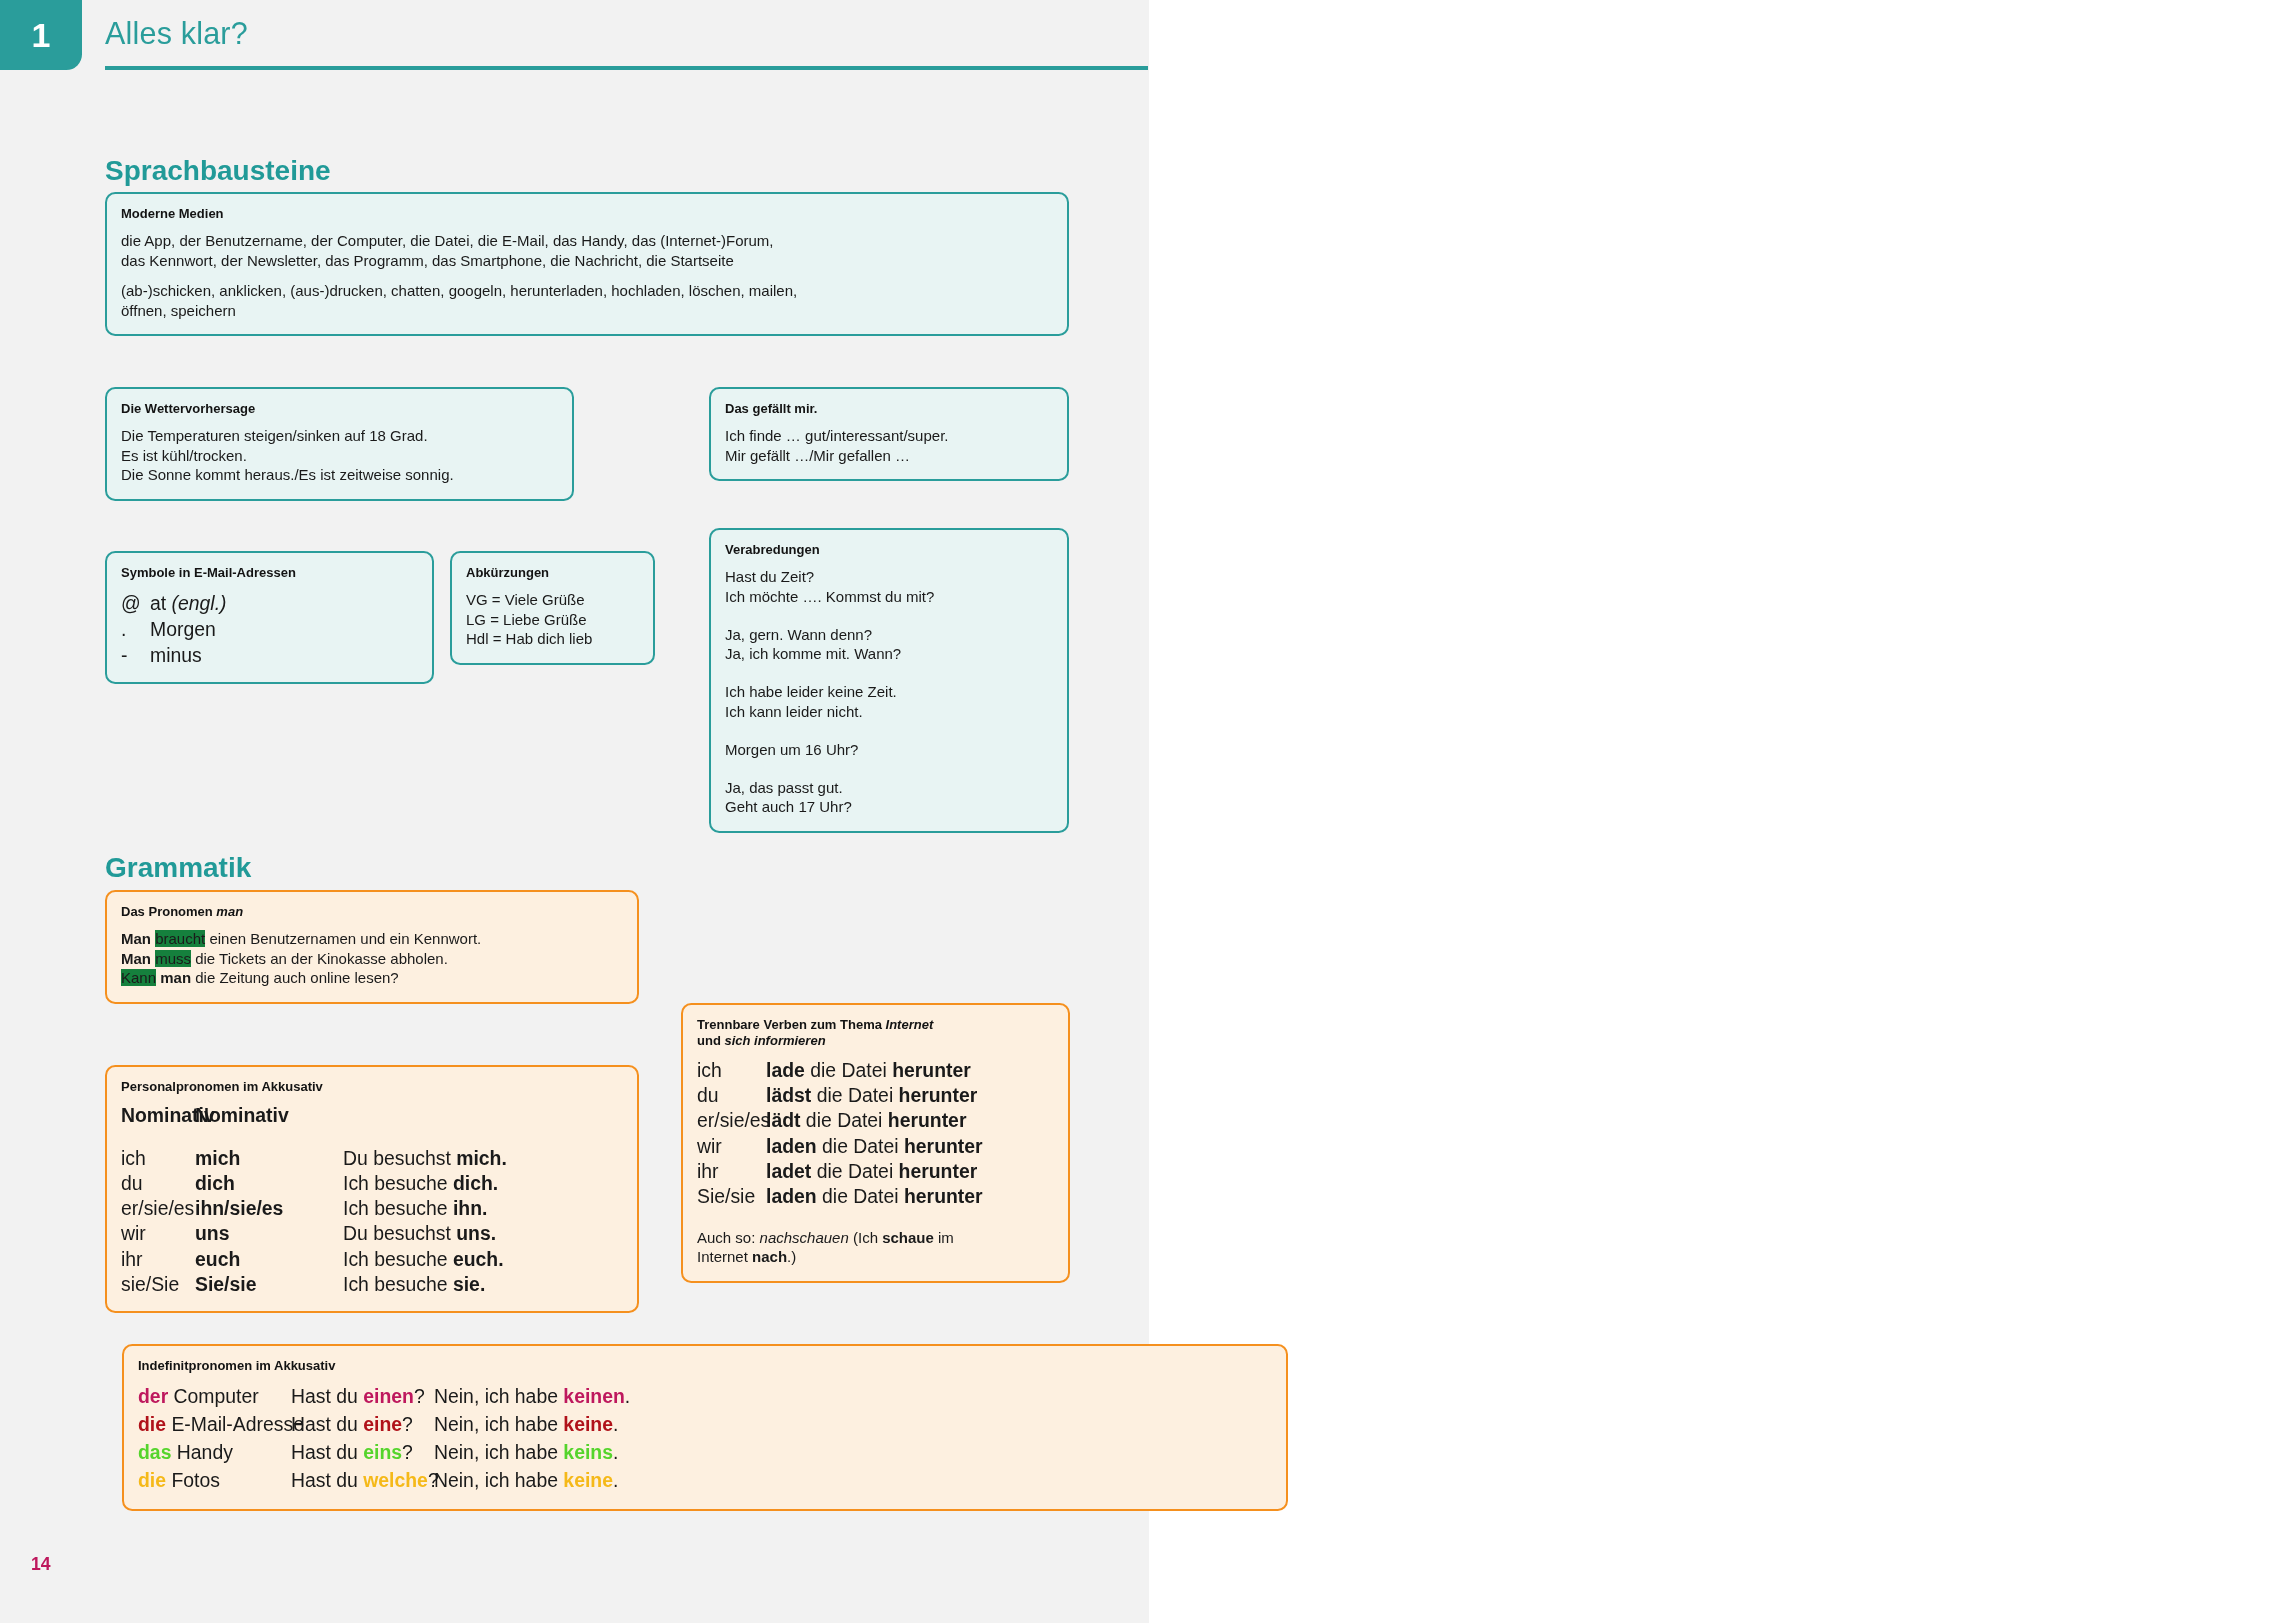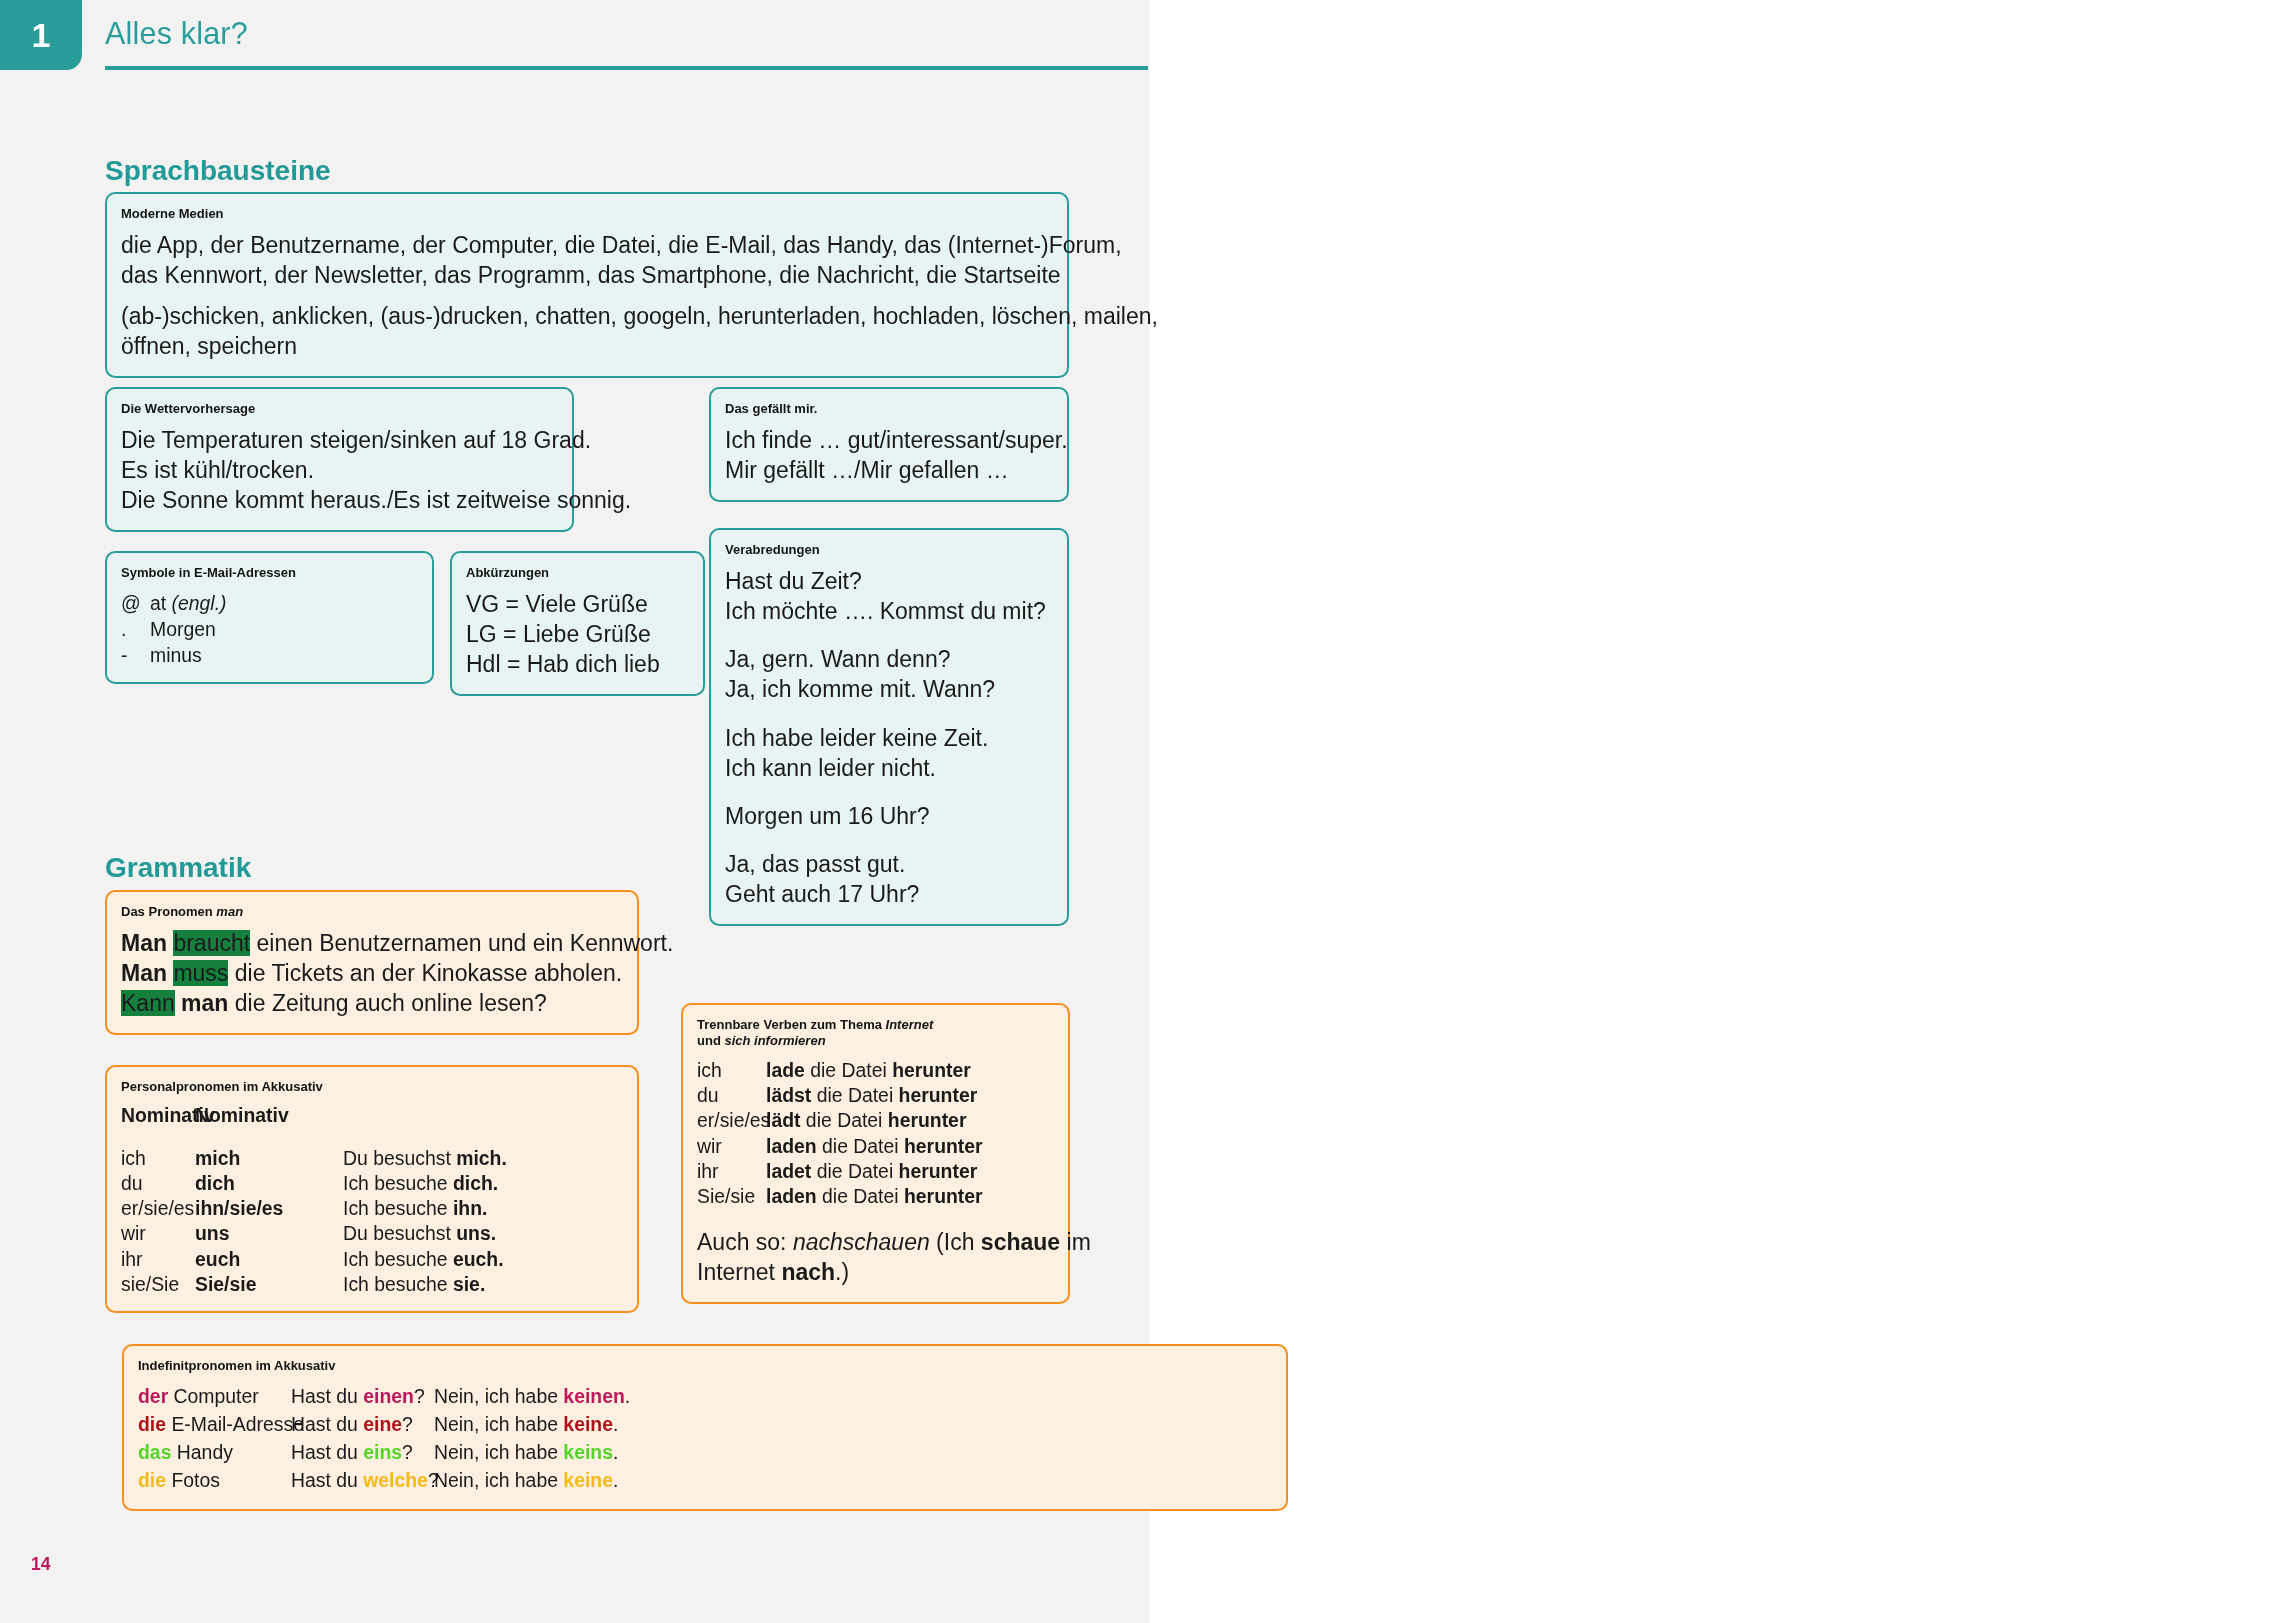--- a/index.html
+++ b/index.html
@@ -90,21 +90,21 @@
   }
   .box-title {
     font-size: 13px;
     font-weight: bold;
     color: #131313;
     line-height: 1.22;
     margin-bottom: 9.3px;
   }
   .box-title .it { font-style: italic; }
   .line {
-    font-size: 23px;
+    font-size: 15px;
     color: #1a1a1a;
     line-height: 1.30;
     white-space: nowrap;
   }
   .para {
     font-size: 19.4px;
     color: #1a1a1a;
     line-height: 1.32;
     margin-bottom: 11px;
   }
@@ -150,21 +150,21 @@
     color: #be185d;
     font-size: 17.6px;
     font-weight: bold;
   }
 
   
   #box-moderne-medien { left: 105px; top: 192px; width: 964px; }
   #box-wetter         { left: 105px; top: 387px; width: 469px; }
   #box-gefaellt       { left: 709px; top: 387px; width: 360px; }
   #box-symbole        { left: 105px; top: 551px; width: 329px; }
-  #box-abkuerzungen   { left: 450px; top: 551px; width: 255px; }
+  #box-abkuerzungen   { left: 450px; top: 551px; width: 205px; }
   #box-verabredungen  { left: 709px; top: 528px; width: 360px; }
   #box-pronomen-man   { left: 105px; top: 890px; width: 534px; }
   #box-personal       { left: 105px; top: 1065px; width: 534px; }
   #box-trennbare      { left: 681px; top: 1003px; width: 389px; }
   #box-indefinit      { left: 122px; top: 1344px; width: 1166px; }
 </style>
 </head>
 <body>
 
 <div id="page">

